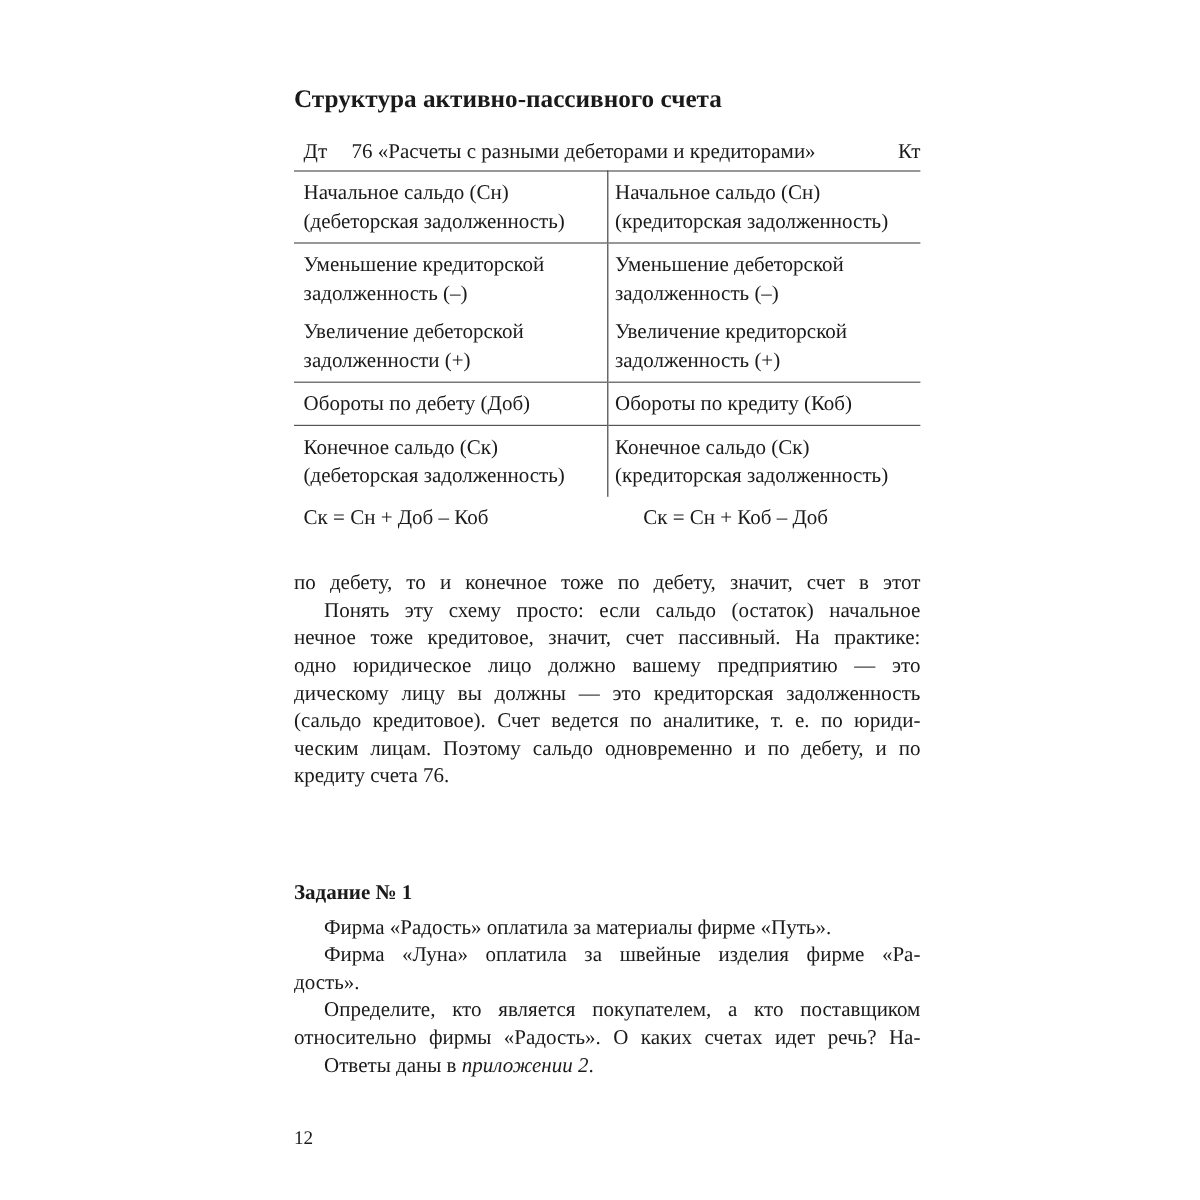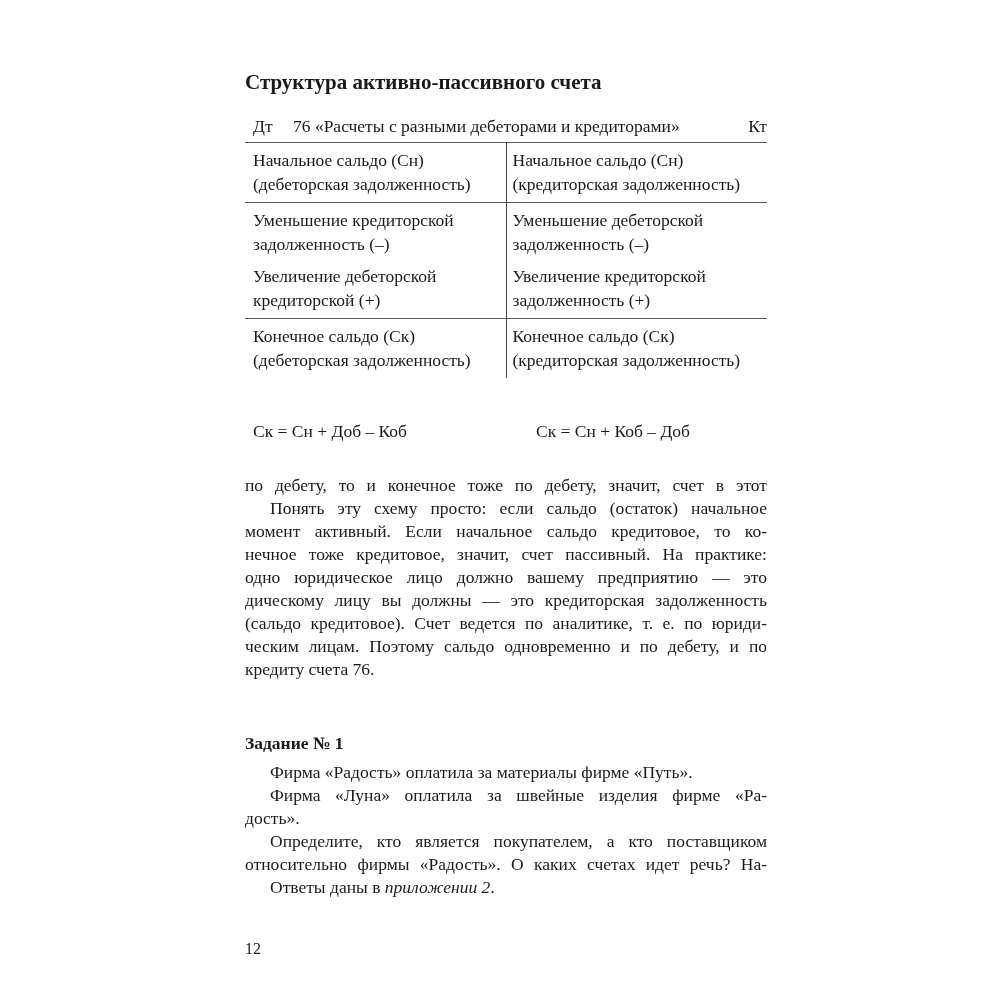--- a/index.html
+++ b/index.html
@@ -57,28 +57,36 @@
         <span class="cell-line">Начальное сальдо (Сн)</span>
         <span class="cell-line">(кредиторская задолженность)</span>
       </td>
     </tr>
     <tr class="top">
       <td class="l">
         <span class="cell-line">Уменьшение кредиторской</span>
         <span class="cell-line">задолженность (–)</span>
         <span class="gap"></span>
         <span class="cell-line">Увеличение дебеторской</span>
-        <span class="cell-line">кредиторской (+)</span>
+        <span class="cell-line">задолженности (+)</span>
       </td>
       <td class="r">
         <span class="cell-line">Уменьшение дебеторской</span>
         <span class="cell-line">задолженность (–)</span>
         <span class="gap"></span>
         <span class="cell-line">Увеличение кредиторской</span>
         <span class="cell-line">задолженность (+)</span>
+      </td>
+    </tr>
+    <tr class="top">
+      <td class="l">
+        <span class="cell-line">Обороты по дебету (Доб)</span>
+      </td>
+      <td class="r">
+        <span class="cell-line">Обороты по кредиту (Коб)</span>
       </td>
     </tr>
     <tr class="top last">
       <td class="l">
         <span class="cell-line">Конечное сальдо (Ск)</span>
         <span class="cell-line">(дебеторская задолженность)</span>
       </td>
       <td class="r">
         <span class="cell-line">Конечное сальдо (Ск)</span>
         <span class="cell-line">(кредиторская задолженность)</span>
@@ -88,21 +96,20 @@
     </table>
 
   <div class="formulas">
     <span class="f1">Ск = Сн + Доб – Коб</span>
     <span class="f2">Ск = Сн + Коб – Доб</span>
   </div>
 
   <div class="para" style="top:474px;">
     <span class="ln">по дебету, то и конечное тоже по дебету, значит, счет в этот</span>
     <span class="ln indent">Понять эту схему просто: если сальдо (остаток) начальное</span>
-    <span class="ln">момент активный. Если начальное сальдо кредитовое, то ко-</span>
     <span class="ln">нечное тоже кредитовое, значит, счет пассивный. На практике:</span>
     <span class="ln">одно юридическое лицо должно вашему предприятию — это</span>
     <span class="ln">дическому лицу вы должны — это кредиторская задолженность</span>
     <span class="ln">(сальдо кредитовое). Счет ведется по аналитике, т. е. по юриди-</span>
     <span class="ln">ческим лицам. Поэтому сальдо одновременно и по дебету, и по</span>
     <span class="ln end">кредиту счета 76.</span>
   </div>
 
   <div class="task-title">Задание № 1</div>
 

